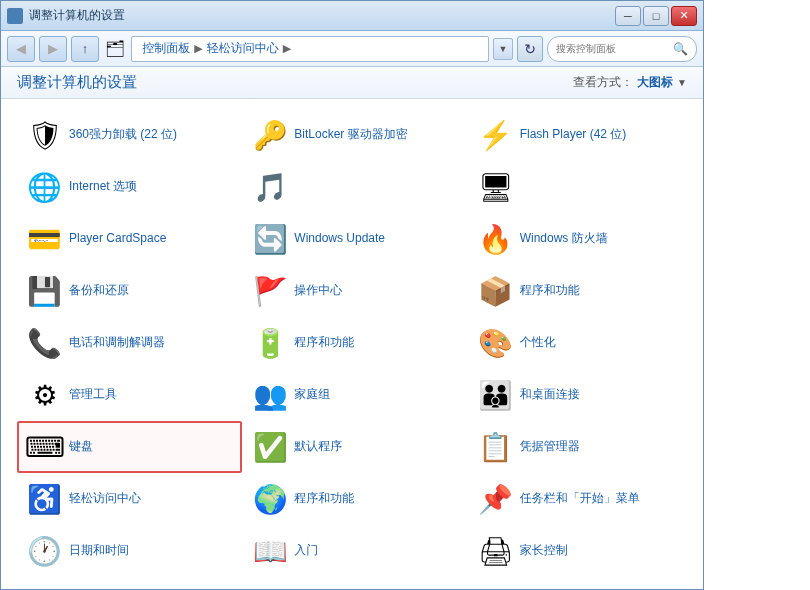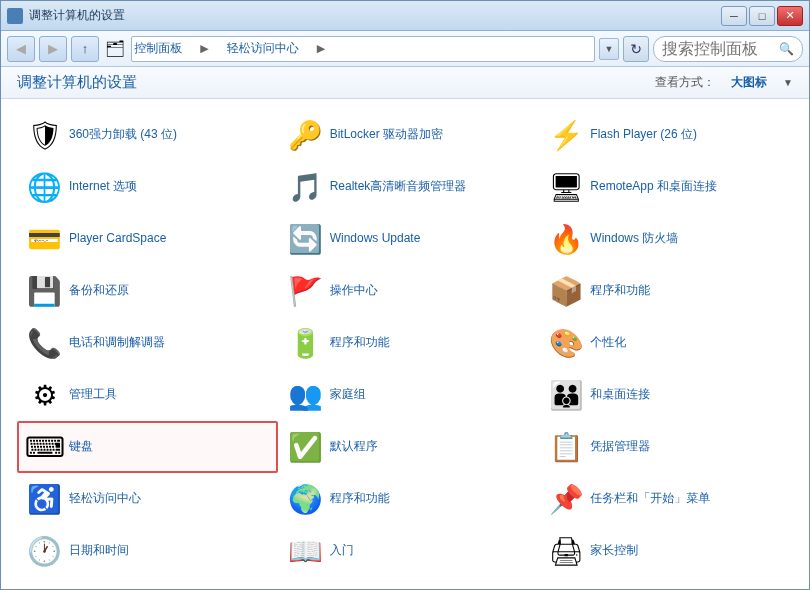--- a/index.html
+++ b/index.html
@@ -78,22 +78,22 @@
     }
     .nav-btn.disabled { color: #aaa; }
     .address-path {
       flex: 1;
       height: 26px;
       background: #fff;
       border: 1px solid #a0b8d0;
       border-radius: 2px;
       display: flex;
       align-items: center;
-      padding: 0 2px;
-      gap: 18px;
+      padding: 0 10px;
+      gap: 4px;
     }
     .path-segment {
       color: #1a5fa8;
       font-size: 12px;
       cursor: pointer;
     }
     .path-sep {
       color: #666;
       font-size: 11px;
     }
@@ -121,21 +121,21 @@
       width: 150px; height: 26px;
       background: #fff;
       border: 1px solid #a0b8d0;
       border-radius: 12px;
       display: flex; align-items: center;
       padding: 0 8px;
       gap: 4px;
     }
     .search-box input {
       border: none; outline: none;
-      font-size: 16px;
+      font-size: 10px;
       color: #888;
       width: 100%;
       font-family: inherit;
     }
     .search-icon-svg {
       color: #888;
       font-size: 12px;
     }
 
     
@@ -149,21 +149,21 @@
       justify-content: space-between;
     }
     .page-title-text {
       font-size: 15px;
       color: #1a5fa8;
       font-weight: normal;
     }
     .view-options {
       display: flex;
       align-items: center;
-      gap: 16px;
+      gap: 4px;
       font-size: 12px;
       color: #333;
       justify-content: space-between;
     }
     .view-label { color: #555; }
     .view-current {
       color: #1a5fa8;
       cursor: pointer;
       font-weight: bold;
     }
@@ -206,21 +206,21 @@
       display: flex; align-items: center; justify-content: center;
       font-size: 28px;
     }
     .item-label {
       font-size: 12px;
       color: #1a5fa8;
       line-height: 1.3;
     }
 
     .full-window {
-      width: 810px;
+      width: 704px;
       height: 590px;
       overflow: hidden;
       display: flex;
       flex-direction: column;
       border: 1px solid #6a90b8;
     }
     .content-wrapper {
       flex: 1;
       display: flex;
       flex-direction: column;
@@ -277,41 +277,39 @@
         <span class="view-label">查看方式：</span>
         <span class="view-current">大图标</span>
         <span class="view-arrow">▼</span>
       </div>
     </div>
 
     <div class="main-panel">
       <div class="items-grid" id="items-grid">
       <div class="control-item">
             <div class="item-icon">🛡</div>
-            <span class="item-label">360强力卸载 (43 位)</span>
+            <span class="item-label">360强力卸载 (22 位)</span>
           </div>
           <div class="control-item">
             <div class="item-icon">🔑</div>
             <span class="item-label">BitLocker 驱动器加密</span>
           </div>
           <div class="control-item">
             <div class="item-icon">⚡</div>
-            <span class="item-label">Flash Player (26 位)</span>
+            <span class="item-label">Flash Player (42 位)</span>
           </div>
           <div class="control-item">
             <div class="item-icon">🌐</div>
             <span class="item-label">Internet 选项</span>
           </div>
           <div class="control-item">
             <div class="item-icon">🎵</div>
-            <span class="item-label">Realtek高清晰音频管理器</span>
           </div>
           <div class="control-item">
             <div class="item-icon">🖥</div>
-            <span class="item-label">RemoteApp 和桌面连接</span>
           </div>
           <div class="control-item">
             <div class="item-icon">💳</div>
             <span class="item-label">Player CardSpace</span>
           </div>
           <div class="control-item">
             <div class="item-icon">🔄</div>
             <span class="item-label">Windows Update</span>
           </div>
           <div class="control-item">

